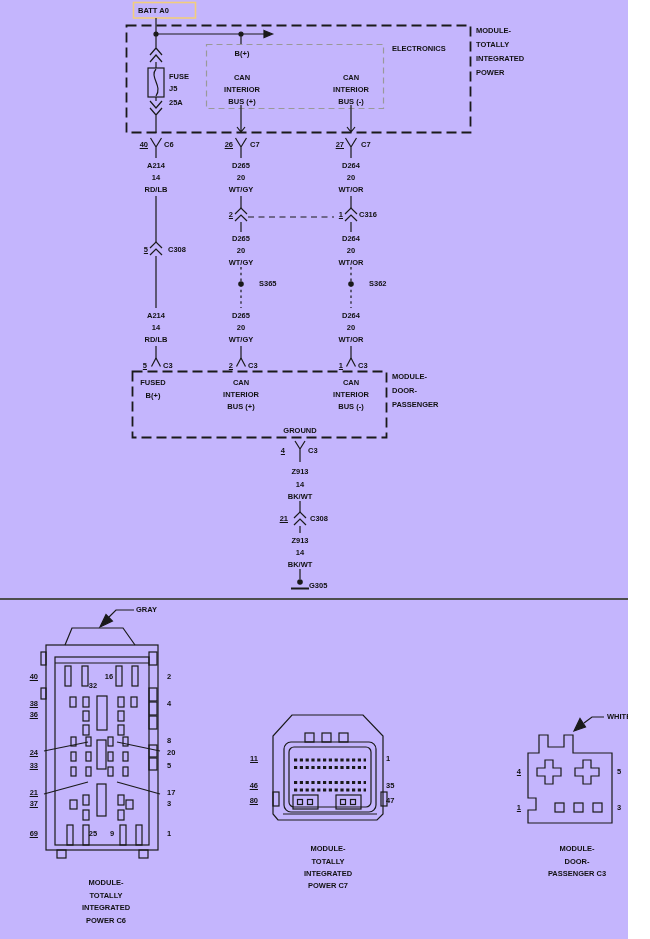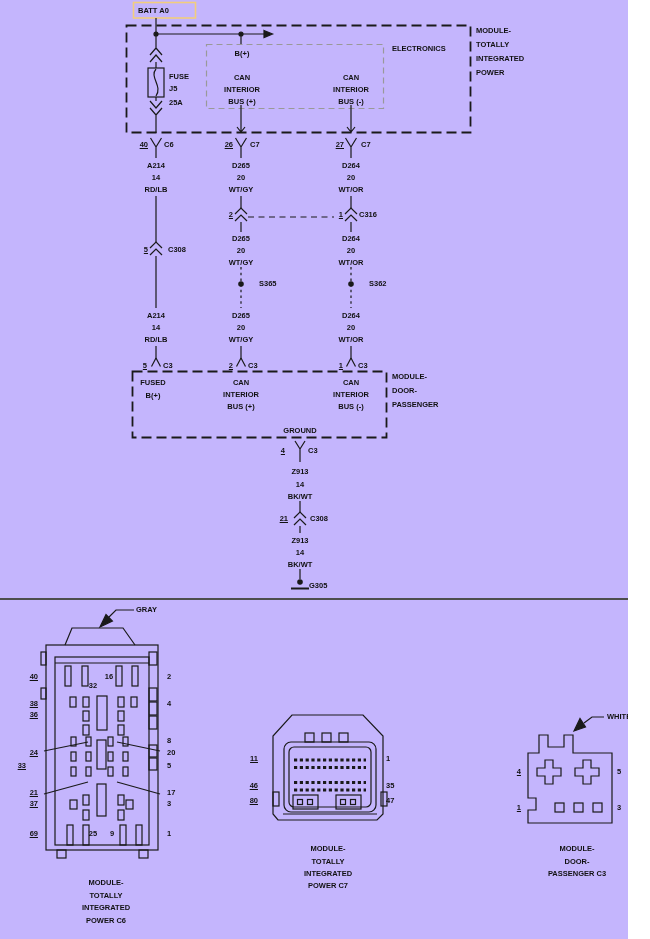--- a/index.html
+++ b/index.html
@@ -289,21 +289,21 @@
 <div class="lbl ctr" style="left:300px;top:537px">Z913</div>
 <div class="lbl ctr" style="left:300px;top:549px">14</div>
 <div class="lbl ctr" style="left:300px;top:561px">BK/WT</div>
 <div class="lbl" style="left:309px;top:582px">G305</div>
 
 <div class="lbl" style="left:136px;top:606px">GRAY</div>
 <div class="lbl rt" style="left:18px;top:673px">40</div>
 <div class="lbl rt" style="left:18px;top:700px">38</div>
 <div class="lbl rt" style="left:18px;top:711px">36</div>
 <div class="lbl rt" style="left:18px;top:749px">24</div>
-<div class="lbl rt" style="left:6px;top:762px">33</div>
+<div class="lbl rt" style="left:18px;top:762px">33</div>
 <div class="lbl rt" style="left:18px;top:789px">21</div>
 <div class="lbl rt" style="left:18px;top:800px">37</div>
 <div class="lbl rt" style="left:18px;top:830px">69</div>
 <div class="lbl" style="left:167px;top:673px">2</div>
 <div class="lbl" style="left:167px;top:700px">4</div>
 <div class="lbl" style="left:167px;top:737px">8</div>
 <div class="lbl" style="left:167px;top:749px">20</div>
 <div class="lbl" style="left:167px;top:762px">5</div>
 <div class="lbl" style="left:167px;top:789px">17</div>
 <div class="lbl" style="left:167px;top:800px">3</div>

